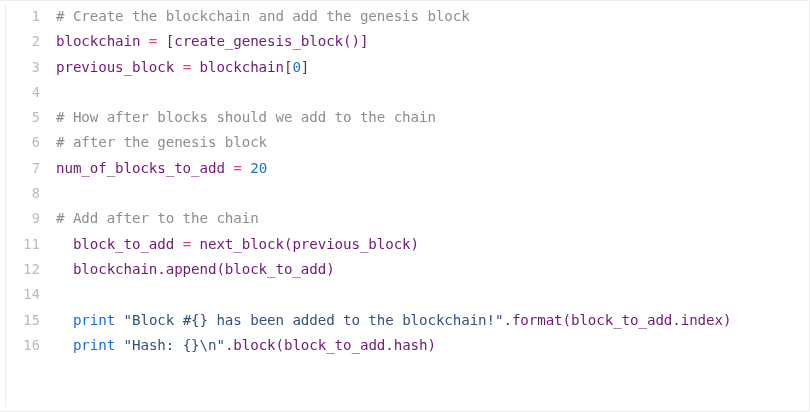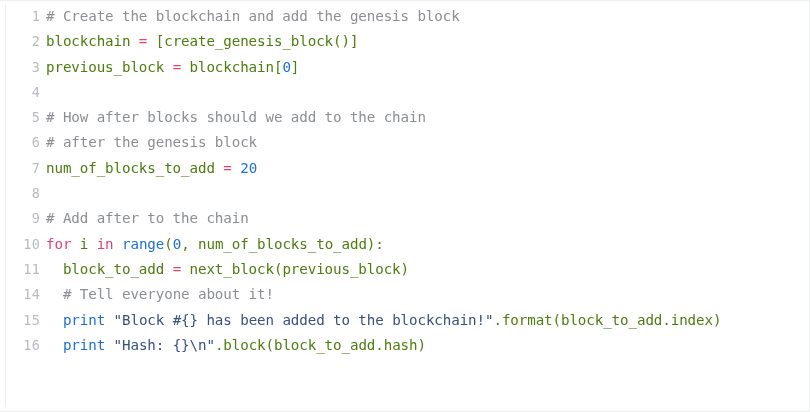--- a/index.html
+++ b/index.html
@@ -54,28 +54,28 @@
     padding-right: 0;
     margin-left: 8px;
     font-size: 13.5px;
     color: #b8bcc2;
     letter-spacing: 0.2px;
     user-select: none;
   }
 
   .line-code {
     flex: 1 1 auto;
-    margin-left: 6px;
+    margin-left: 16px;
     font-size: 14.2px;
     letter-spacing: -0.1px;
     color: #2b2f36;
   }
 
   
-  .tok-plain    { color: #4d7c0f; }
+  .tok-plain    { color: #701a75; }
   .tok-comment  { color: #8b8f94; }
   .tok-keyword  { color: #e0436e; }
   .tok-operator { color: #e0436e; }
   .tok-builtin  { color: #1c6fd8; }
   .tok-number   { color: #1c6fd8; }
   .tok-string   { color: #37527e; }
 </style>
 </head>
 <body>
 
@@ -84,19 +84,19 @@
   <div id="code-lines">
       <div class="code-line"><span class="line-number">1</span><span class="line-code"><span class="tok-comment"># Create the blockchain and add the genesis block</span></span></div>
       <div class="code-line"><span class="line-number">2</span><span class="line-code"><span class="tok-plain">blockchain </span><span class="tok-operator">=</span><span class="tok-plain"> [create_genesis_block()]</span></span></div>
       <div class="code-line"><span class="line-number">3</span><span class="line-code"><span class="tok-plain">previous_block </span><span class="tok-operator">=</span><span class="tok-plain"> blockchain[</span><span class="tok-number">0</span><span class="tok-plain">]</span></span></div>
       <div class="code-line"><span class="line-number">4</span><span class="line-code">&nbsp;</span></div>
       <div class="code-line"><span class="line-number">5</span><span class="line-code"><span class="tok-comment"># How after blocks should we add to the chain</span></span></div>
       <div class="code-line"><span class="line-number">6</span><span class="line-code"><span class="tok-comment"># after the genesis block</span></span></div>
       <div class="code-line"><span class="line-number">7</span><span class="line-code"><span class="tok-plain">num_of_blocks_to_add </span><span class="tok-operator">=</span><span class="tok-plain"> </span><span class="tok-number">20</span></span></div>
       <div class="code-line"><span class="line-number">8</span><span class="line-code">&nbsp;</span></div>
       <div class="code-line"><span class="line-number">9</span><span class="line-code"><span class="tok-comment"># Add after to the chain</span></span></div>
-      <div class="code-line"><span class="line-number">10</span><span class="line-code"><span class="tok-keyword">for</span><span class="tok-plain"> i </span><span class="tok-keyword">in</span><span class="tok-plain"> </span><span class="tok-builtin">range</span><span class="tok-plain">(</span><span class="tok-number">0</span><span class="tok-plain">, num_of_blocks_to_add):</span></span></div>
       <div class="code-line"><span class="line-number">11</span><span class="line-code"><span class="tok-plain">  block_to_add </span><span class="tok-operator">=</span><span class="tok-plain"> next_block(previous_block)</span></span></div>
-      <div class="code-line"><span class="line-number">14</span><span class="line-code"><span class="tok-plain">  </span><span class="tok-comment"># Tell everyone about it!</span></span></div>
+      <div class="code-line"><span class="line-number">12</span><span class="line-code"><span class="tok-plain">  blockchain.append(block_to_add)</span></span></div>
+      <div class="code-line"><span class="line-number">14</span><span class="line-code"><span class="tok-plain">  </span></span></div>
       <div class="code-line"><span class="line-number">15</span><span class="line-code"><span class="tok-plain">  </span><span class="tok-builtin">print</span><span class="tok-plain"> </span><span class="tok-string">"Block #{} has been added to the blockchain!"</span><span class="tok-plain">.format(block_to_add.index)</span></span></div>
       <div class="code-line"><span class="line-number">16</span><span class="line-code"><span class="tok-plain">  </span><span class="tok-builtin">print</span><span class="tok-plain"> </span><span class="tok-string">"Hash: {}\n"</span><span class="tok-plain">.block(block_to_add.hash)</span></span></div>
     </div>
 </div>
 
 </body></html>

